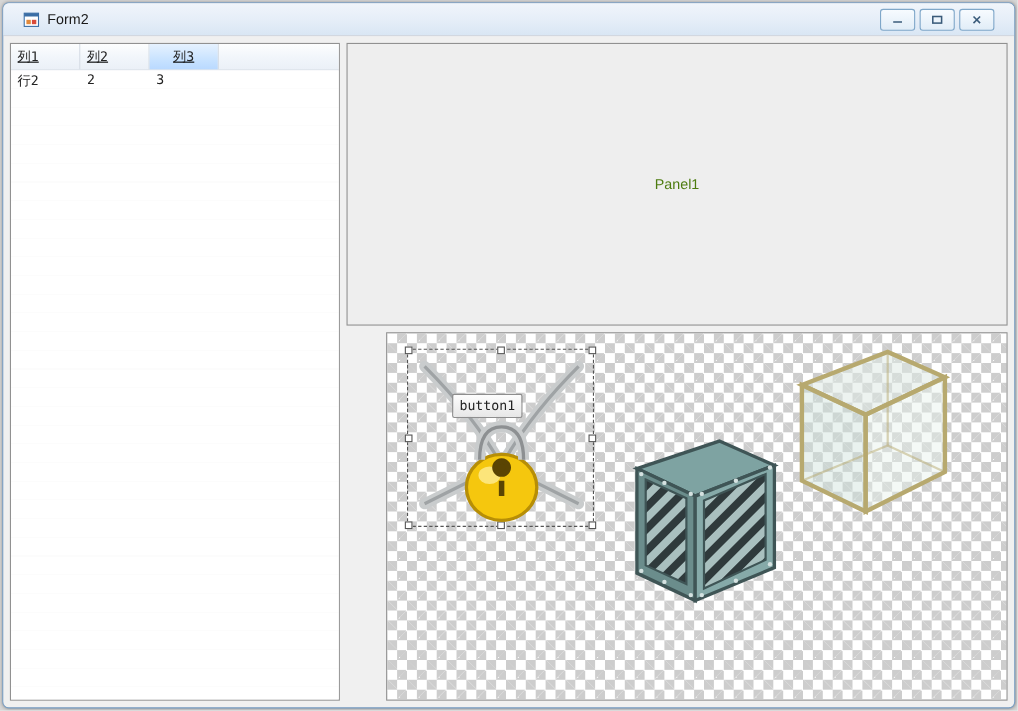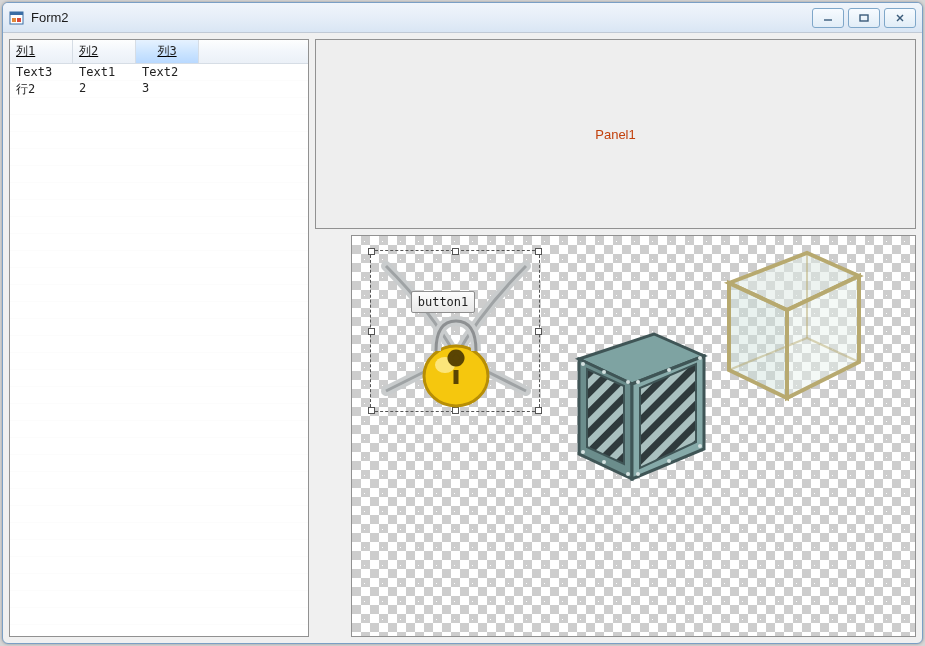--- a/index.html
+++ b/index.html
@@ -22,21 +22,21 @@
     box-shadow: 0 0 3px rgba(0,0,0,0.3);
     display: flex;
     flex-direction: column;
   }
   .titlebar {
     height: 30px;
     background: linear-gradient(to bottom, #f0f5fb 0%, #e6eef8 50%, #d9e6f4 100%);
     border-bottom: 1px solid #c0c9d5;
     display: flex;
     align-items: center;
-    padding: 0 6px;
+    padding: 0 18px;
     border-top-left-radius: 5px;
     border-top-right-radius: 5px;
   }
   .titlebar .app-icon {
     width: 16px; height: 16px;
     margin-right: 6px;
     display: flex; align-items: center; justify-content: center;
   }
   .titlebar .app-icon svg { width:16px; height:16px; }
   .titlebar .title { flex:1; color:#1a1a1a; font-size:13px; }
@@ -101,25 +101,25 @@
     padding:1px 6px;
     font-family: "SimSun","NSimSun","MS Gothic",monospace;
     font-size:12px;
     color:#222;
   }
   
   .rightcol {
     flex:1; display:flex; flex-direction:column; gap:6px;
   }
   .panel1 {
-    height:190px;
+    height:257px;
     border:1px solid #919191;
     background:#eeeeee;
     display:flex; align-items:center; justify-content:center;
-    font-size:13px; color:#c2410c;
+    font-size:13px; color:#4d7c0f;
   }
   .designpanel {
     flex:1;
     border:1px solid #919191;
     position:relative;
     
     --sq:9px;
     background-image:
       linear-gradient(45deg,#cdcdcd 25%,transparent 25%),
       linear-gradient(-45deg,#cdcdcd 25%,transparent 25%),
@@ -198,25 +198,20 @@
 
     <div class="listview">
       <div class="lv-header">
         <div class="lv-hcell">列1</div>
         <div class="lv-hcell">列2</div>
         <div class="lv-hcell selected">列3</div>
         <div class="lv-hcell filler"></div>
       </div>
       <div class="lv-body">
         <div class="lv-row">
-          <div class="lv-cell">Text3</div>
-          <div class="lv-cell">Text1</div>
-          <div class="lv-cell">Text2</div>
-        </div>
-        <div class="lv-row">
           <div class="lv-cell">行2</div>
           <div class="lv-cell">2</div>
           <div class="lv-cell">3</div>
         </div>
       </div>
     </div>
 
     <div class="rightcol">
       <div class="panel1">
         <span>Panel1</span>

